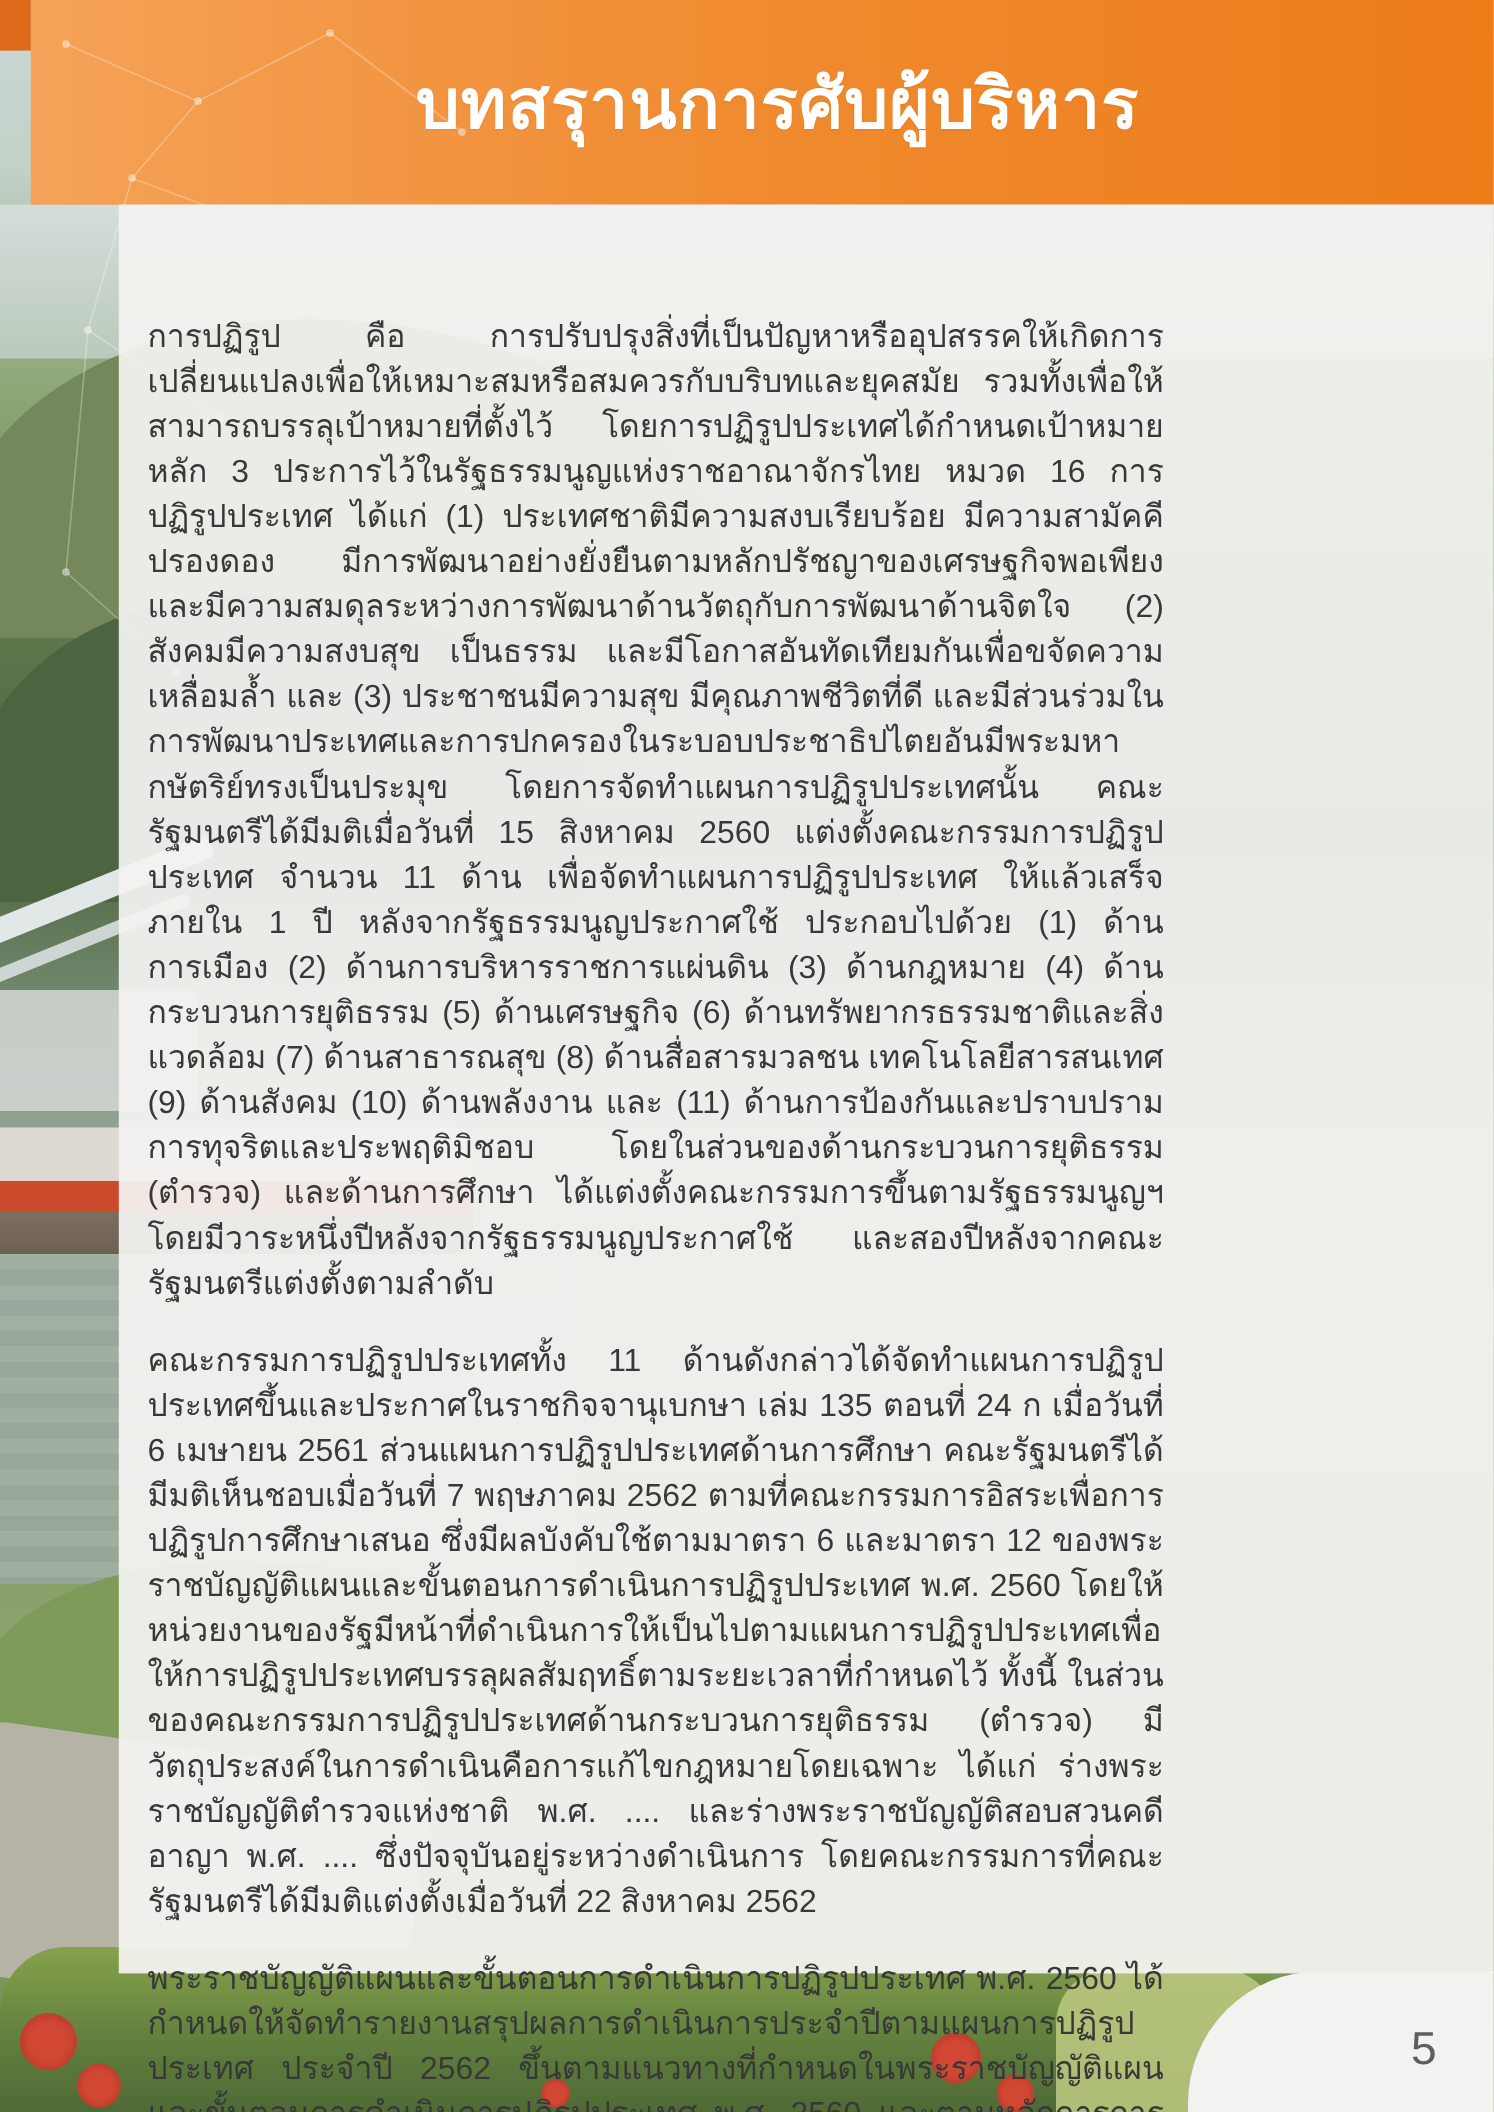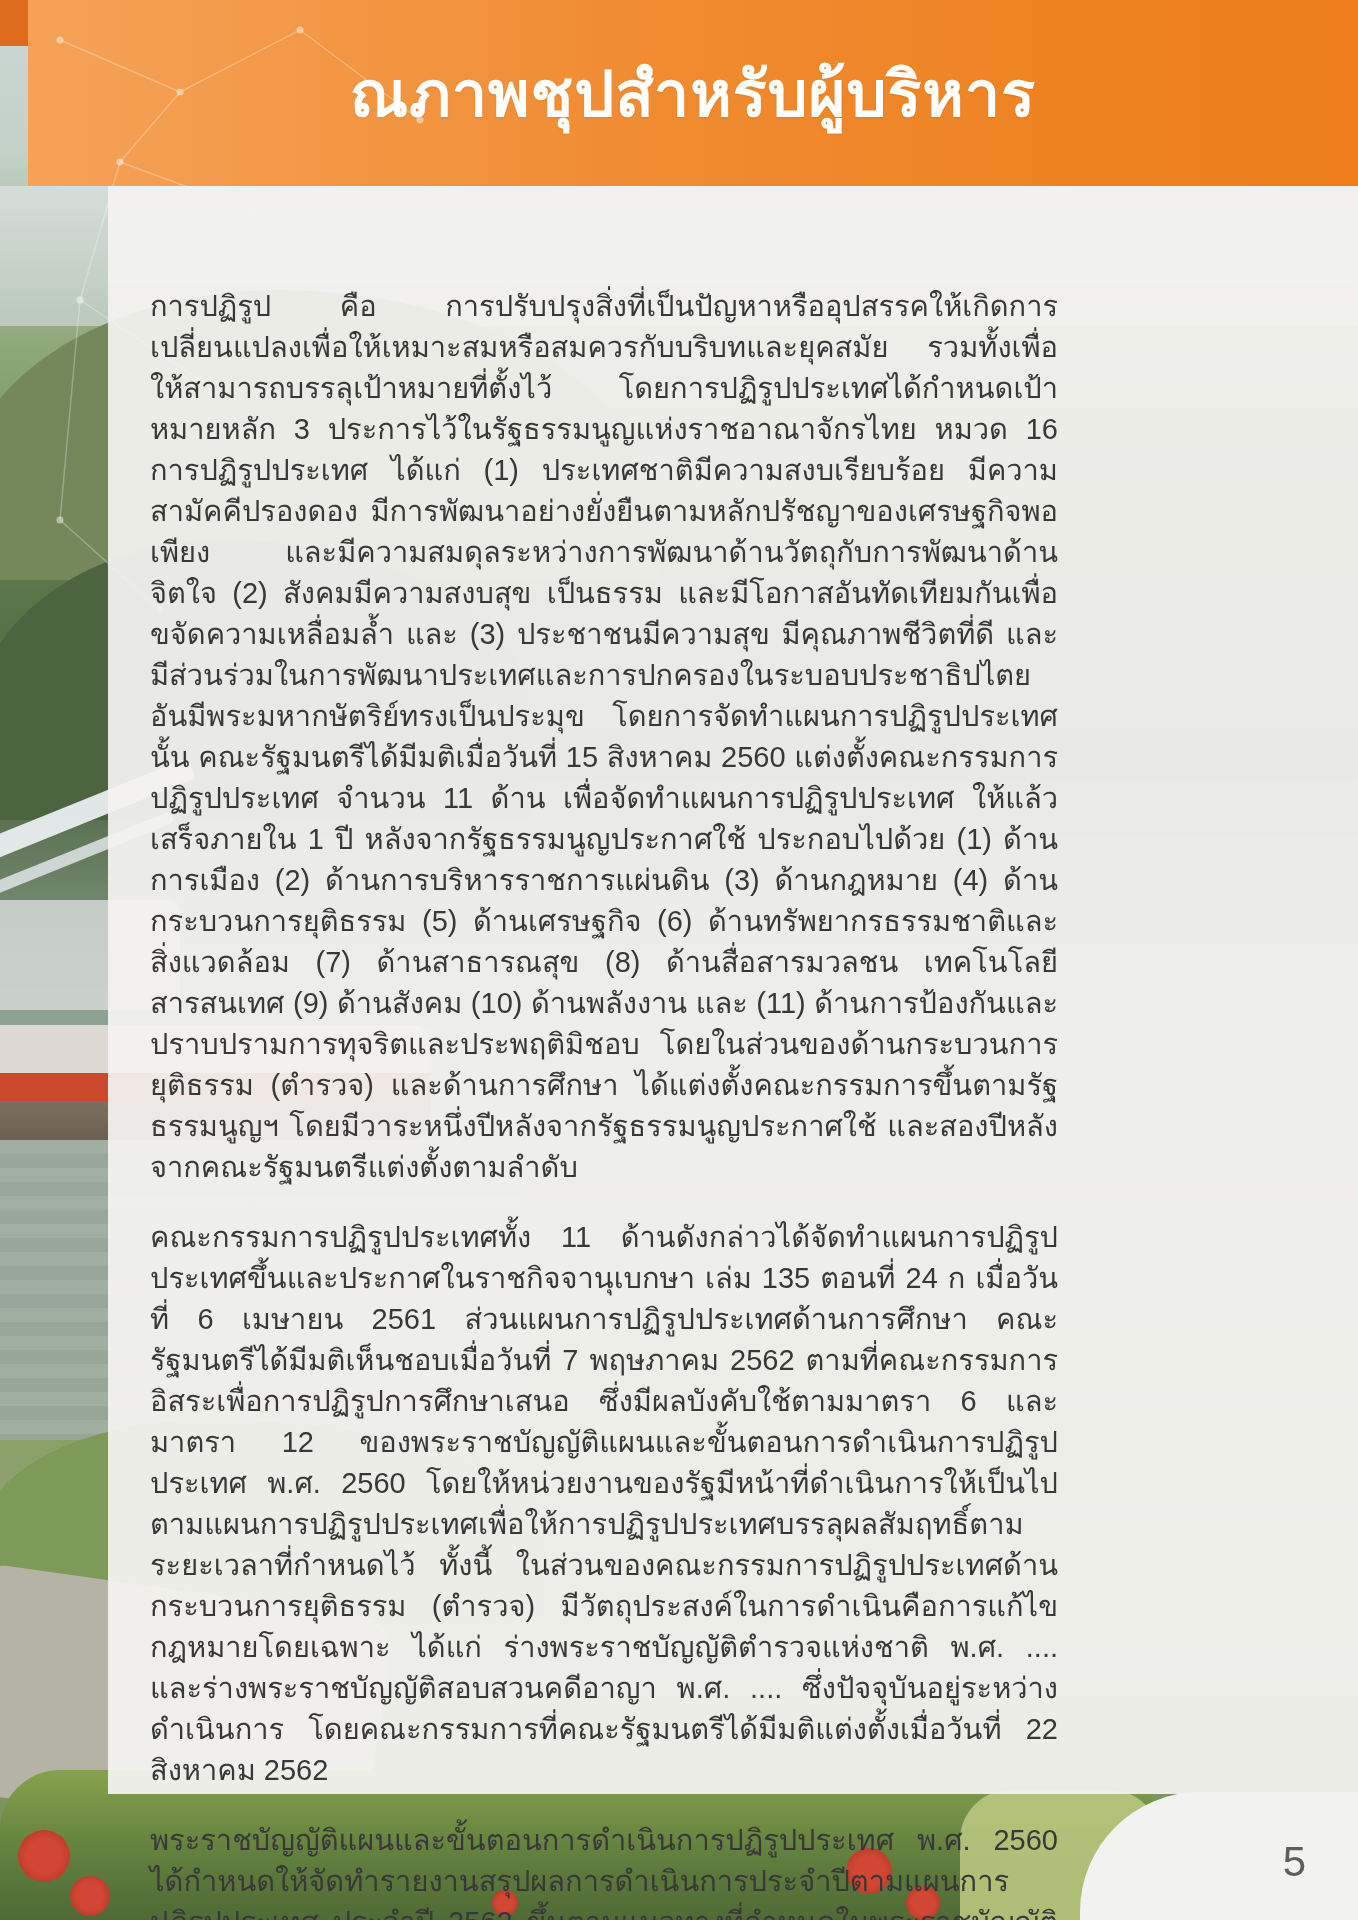--- a/index.html
+++ b/index.html
@@ -68,21 +68,21 @@
   }
 
   
   .panel{
     position:absolute;left:108px;top:186px;right:0;height:1608px;z-index:6;
     background:var(--panel-bg,rgba(243,242,240,0.94));
     box-sizing:border-box;
     padding:100px 300px 0 26px;
   }
   .para{
-    margin:0 0 29px 16px;
+    margin:0 0 29px 0;
     font-size:29px;line-height:41px;
     color:var(--body-text,#383838);
     text-align:justify;
     overflow-wrap:break-word;
   }
 
   
   .num-corner{
     position:absolute;right:0;bottom:0;width:278px;height:128px;z-index:7;
     background:#f2f2f0;border-top-left-radius:120px;
@@ -137,21 +137,21 @@
         <circle cx="420" cy="120" r="3"></circle>
       <circle cx="120" cy="162" r="3"></circle>
         <circle cx="250" cy="210" r="3"></circle>
       <circle cx="80" cy="300" r="3"></circle>
         <circle cx="200" cy="380" r="3"></circle>
       <circle cx="60" cy="520" r="3"></circle>
         <circle cx="160" cy="610" r="3"></circle>
     </g>
   </svg>
 
-  <h1 class="title">ณภาพชุปสำหรับผู้บริหาร</h1>
+  <h1 class="title">บทสรุานการศับผู้บริหาร</h1>
 
   <main class="panel">
     <p class="para">การปฏิรูป คือ การปรับปรุงสิ่งที่เป็นปัญหาหรืออุปสรรคให้เกิดการเปลี่ยนแปลงเพื่อให้เหมาะสมหรือสมควรกับบริบทและยุคสมัย รวมทั้งเพื่อให้สามารถบรรลุเป้าหมายที่ตั้งไว้ โดยการปฏิรูปประเทศได้กำหนดเป้าหมายหลัก 3 ประการไว้ในรัฐธรรมนูญแห่งราชอาณาจักรไทย หมวด 16 การปฏิรูปประเทศ ได้แก่ (1) ประเทศชาติมีความสงบเรียบร้อย มีความสามัคคีปรองดอง มีการพัฒนาอย่างยั่งยืนตามหลักปรัชญาของเศรษฐกิจพอเพียง และมีความสมดุลระหว่างการพัฒนาด้านวัตถุกับการพัฒนาด้านจิตใจ (2) สังคมมีความสงบสุข เป็นธรรม และมีโอกาสอันทัดเทียมกันเพื่อขจัดความเหลื่อมล้ำ และ (3) ประชาชนมีความสุข มีคุณภาพชีวิตที่ดี และมีส่วนร่วมในการพัฒนาประเทศและการปกครองในระบอบประชาธิปไตยอันมีพระมหากษัตริย์ทรงเป็นประมุข โดยการจัดทำแผนการปฏิรูปประเทศนั้น คณะรัฐมนตรีได้มีมติเมื่อวันที่ 15 สิงหาคม 2560 แต่งตั้งคณะกรรมการปฏิรูปประเทศ จำนวน 11 ด้าน เพื่อจัดทำแผนการปฏิรูปประเทศ ให้แล้วเสร็จภายใน 1 ปี หลังจากรัฐธรรมนูญประกาศใช้ ประกอบไปด้วย (1) ด้านการเมือง (2) ด้านการบริหารราชการแผ่นดิน (3) ด้านกฎหมาย (4) ด้านกระบวนการยุติธรรม (5) ด้านเศรษฐกิจ (6) ด้านทรัพยากรธรรมชาติและสิ่งแวดล้อม (7) ด้านสาธารณสุข (8) ด้านสื่อสารมวลชน เทคโนโลยีสารสนเทศ (9) ด้านสังคม (10) ด้านพลังงาน และ (11) ด้านการป้องกันและปราบปรามการทุจริตและประพฤติมิชอบ โดยในส่วนของด้านกระบวนการยุติธรรม (ตำรวจ) และด้านการศึกษา ได้แต่งตั้งคณะกรรมการขึ้นตามรัฐธรรมนูญฯ โดยมีวาระหนึ่งปีหลังจากรัฐธรรมนูญประกาศใช้ และสองปีหลังจากคณะรัฐมนตรีแต่งตั้งตามลำดับ</p>
     <p class="para">คณะกรรมการปฏิรูปประเทศทั้ง 11 ด้านดังกล่าวได้จัดทำแผนการปฏิรูปประเทศขึ้นและประกาศในราชกิจจานุเบกษา เล่ม 135 ตอนที่ 24 ก เมื่อวันที่ 6 เมษายน 2561 ส่วนแผนการปฏิรูปประเทศด้านการศึกษา คณะรัฐมนตรีได้มีมติเห็นชอบเมื่อวันที่ 7 พฤษภาคม 2562 ตามที่คณะกรรมการอิสระเพื่อการปฏิรูปการศึกษาเสนอ ซึ่งมีผลบังคับใช้ตามมาตรา 6 และมาตรา 12 ของพระราชบัญญัติแผนและขั้นตอนการดำเนินการปฏิรูปประเทศ พ.ศ. 2560 โดยให้หน่วยงานของรัฐมีหน้าที่ดำเนินการให้เป็นไปตามแผนการปฏิรูปประเทศเพื่อให้การปฏิรูปประเทศบรรลุผลสัมฤทธิ์ตามระยะเวลาที่กำหนดไว้ ทั้งนี้ ในส่วนของคณะกรรมการปฏิรูปประเทศด้านกระบวนการยุติธรรม (ตำรวจ) มีวัตถุประสงค์ในการดำเนินคือการแก้ไขกฎหมายโดยเฉพาะ ได้แก่ ร่างพระราชบัญญัติตำรวจแห่งชาติ พ.ศ. .... และร่างพระราชบัญญัติสอบสวนคดีอาญา พ.ศ. .... ซึ่งปัจจุบันอยู่ระหว่างดำเนินการ โดยคณะกรรมการที่คณะรัฐมนตรีได้มีมติแต่งตั้งเมื่อวันที่ 22 สิงหาคม 2562</p>
     <p class="para">พระราชบัญญัติแผนและขั้นตอนการดำเนินการปฏิรูปประเทศ พ.ศ. 2560 ได้กำหนดให้จัดทำรายงานสรุปผลการดำเนินการประจำปีตามแผนการปฏิรูปประเทศ ประจำปี 2562 ขึ้นตามแนวทางที่กำหนดในพระราชบัญญัติแผนและขั้นตอนการดำเนินการปฏิรูปประเทศ พ.ศ. 2560 และตามหลักการการประเมินผลที่คณะกรรมการยุทธศาสตร์ชาติได้กำหนดไว้ เพื่อเผยแพร่ให้ทุกหน่วยงานทั้งในฝ่ายบริหาร ฝ่ายนิติบัญญัติ ฝ่ายตุลาการ องค์กรอิสระ และองค์กรอื่น ๆ ตลอดจนประชาชนผู้สนใจ ทราบถึงความก้าวหน้า ผลการดำเนินการตามแผนการปฏิรูปประเทศ ปัญหา อุปสรรค ความท้าทาย และข้อเสนอแนะในการดำเนินการต่อไป รวมทั้งเพื่อช่วยในการติดตาม เสนอแนะ เร่งรัด การดำเนินการตามแผนการปฏิรูปประเทศ ให้หน่วยงานที่รับผิดชอบดำเนินการให้บรรลุเป้าหมายที่คาดหวังว่าจะให้บรรลุผลผลสัมฤทธิ์ภายในปี 2565 โดยมีสรุปความก้าวหน้าการดำเนินการของ 12 แผนการปฏิรูปประเทศ ดังนี้</p>
   </main>
 
   <div class="num-corner">
     <span class="page-number">5</span>
   </div>

